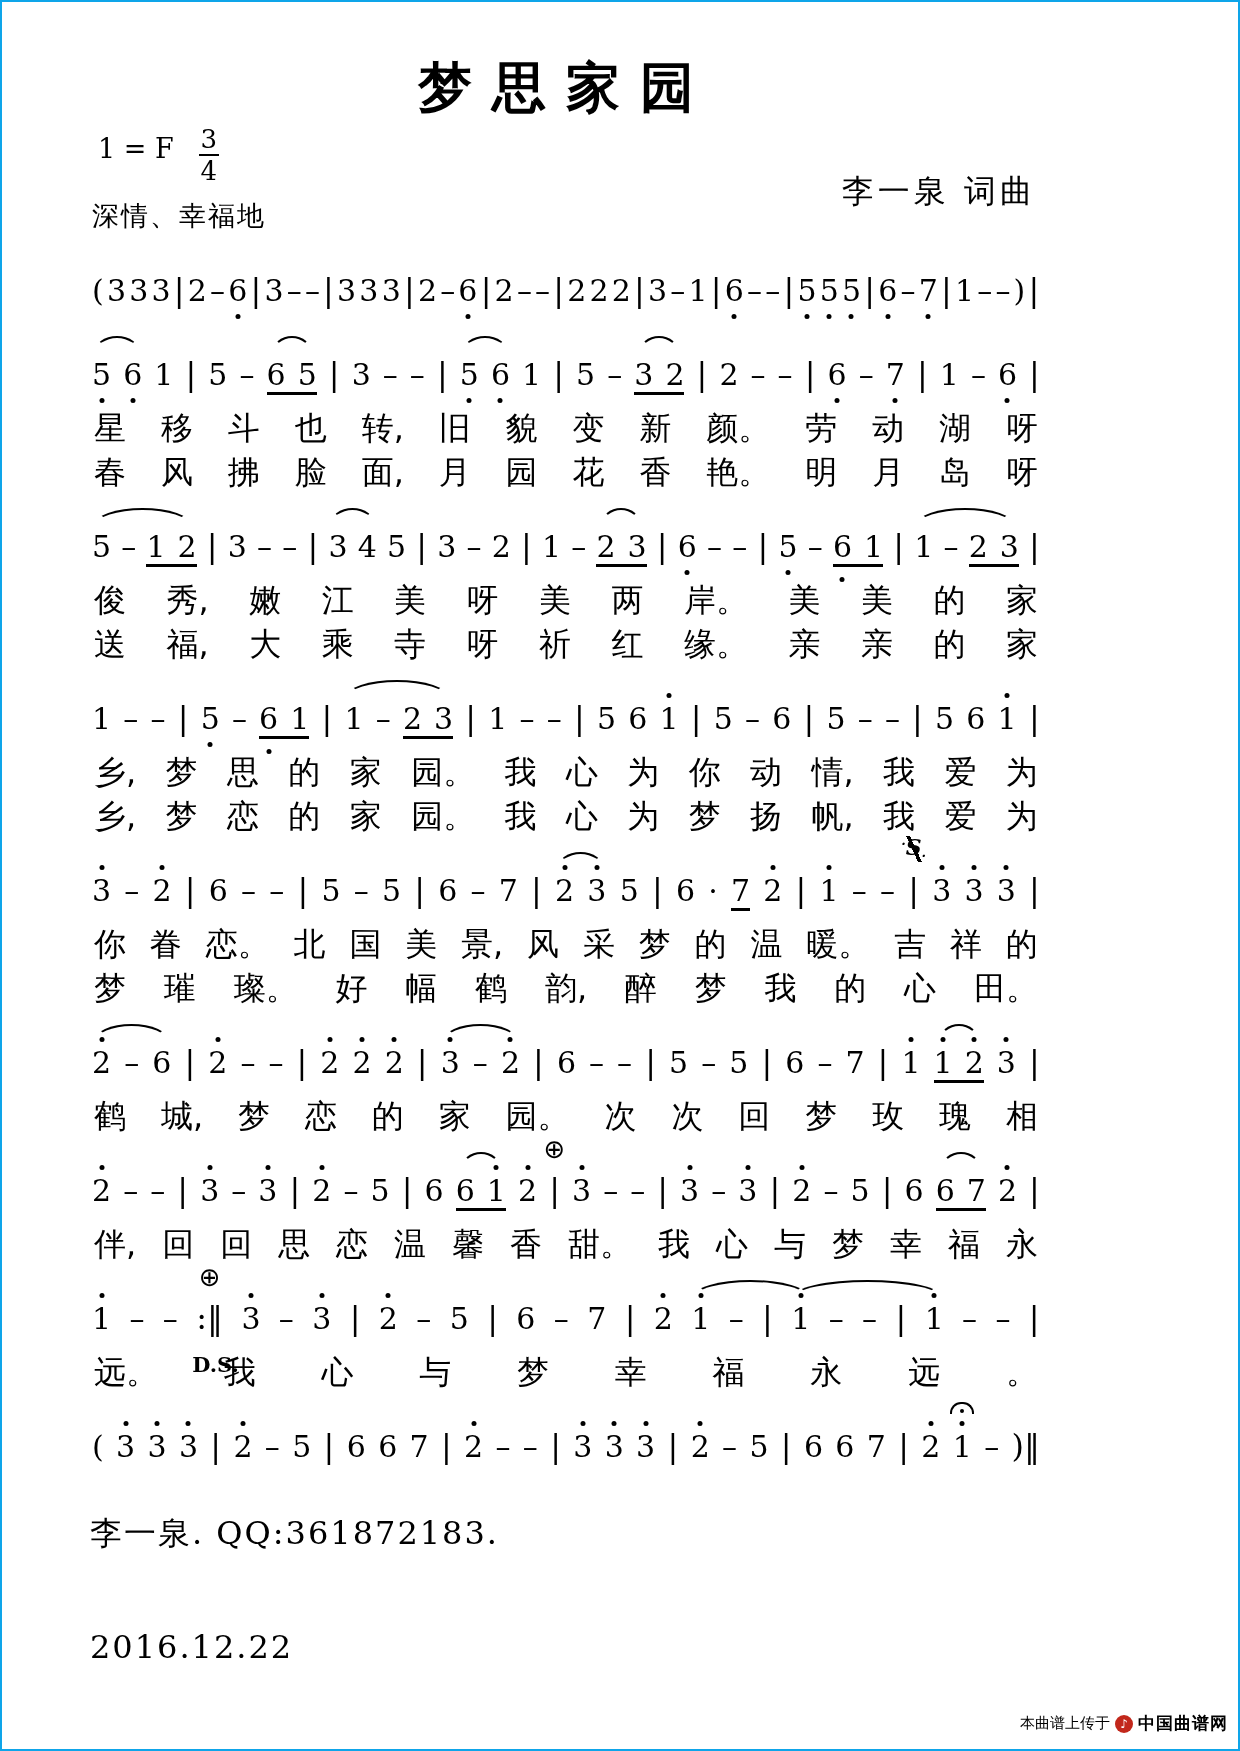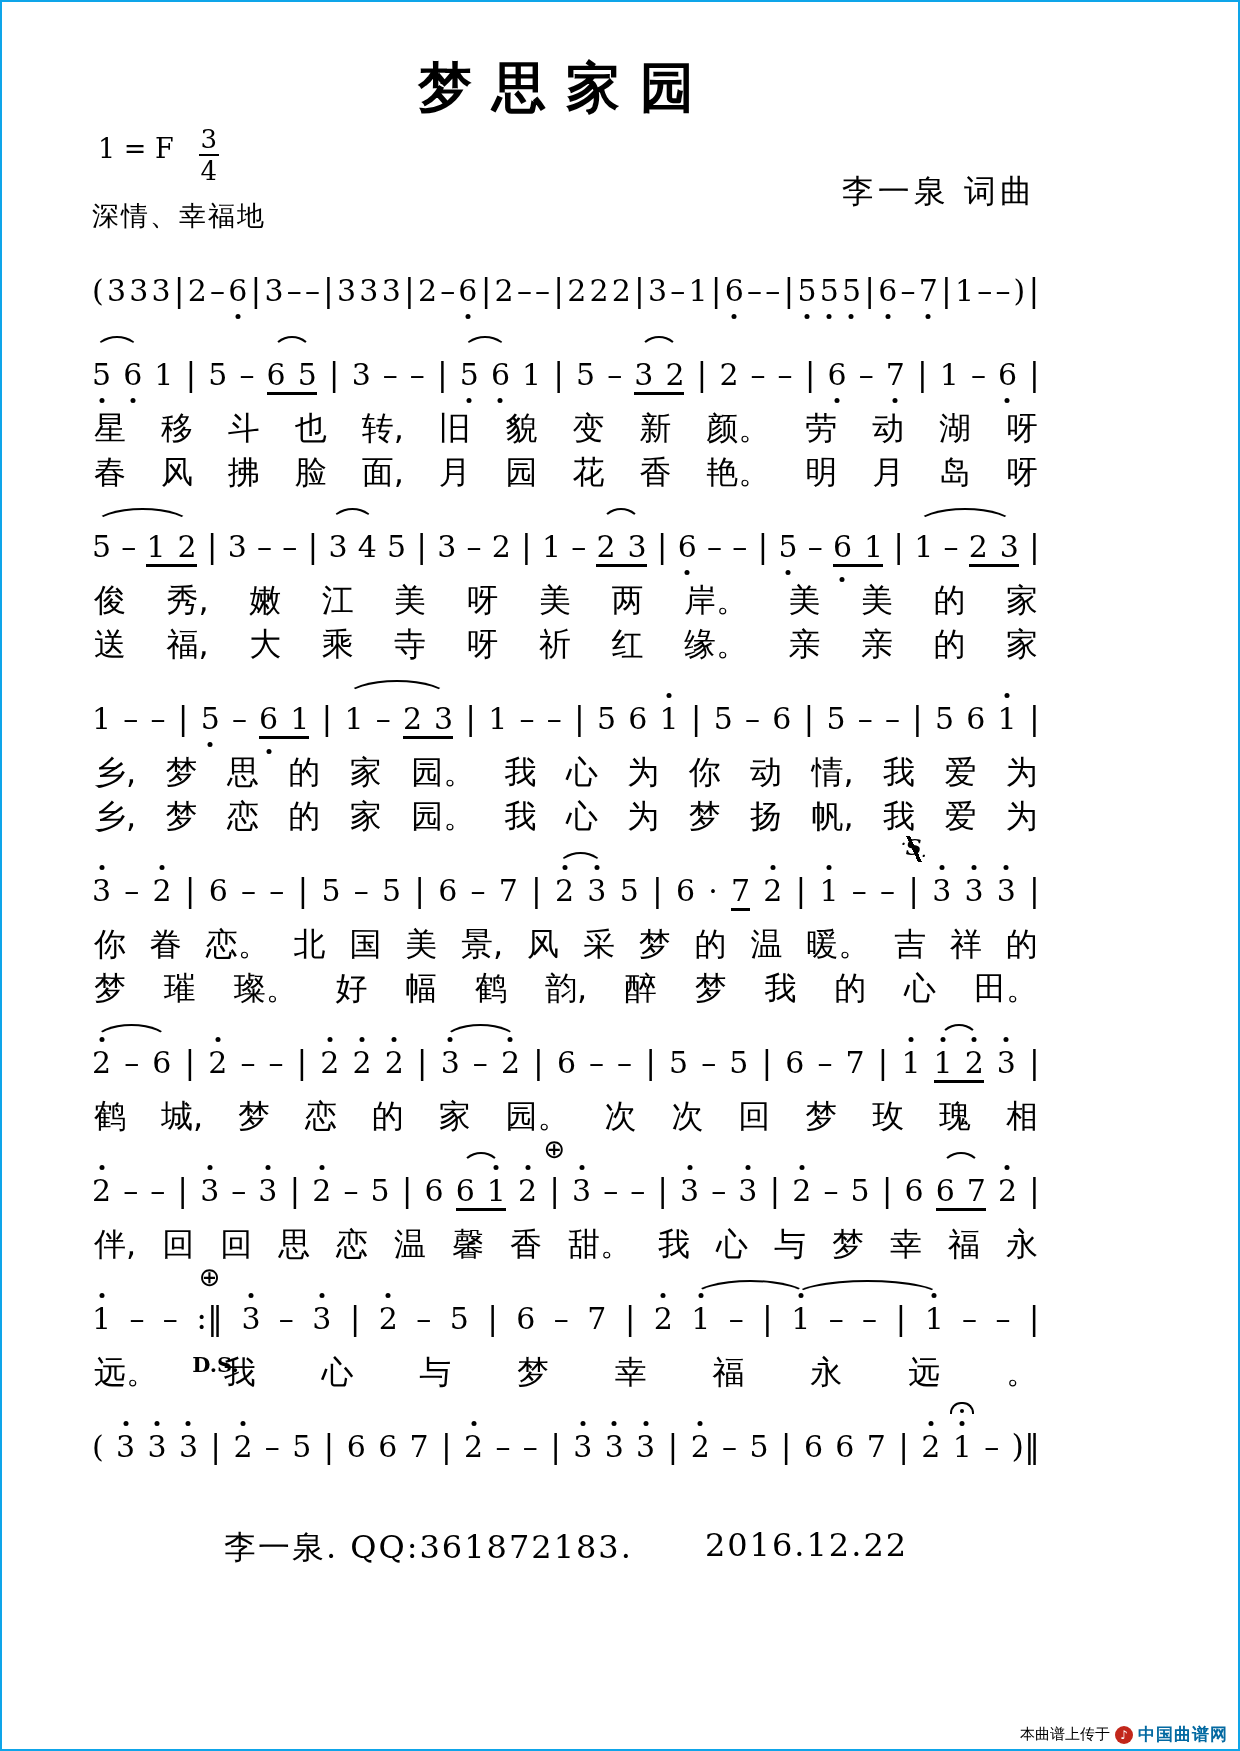--- a/index.html
+++ b/index.html
@@ -78,33 +78,33 @@
   .lyrics{
     display:flex; justify-content:space-between; align-items:baseline;
     font-size:32px; line-height:44px; padding:0 4px; letter-spacing:0;
   }
   .fine{
     text-align:right; padding-right:4px; font-family:"DejaVu Serif",serif; font-size:24px;
     line-height:30px;
   }
   
   .footer{
-    display:flex; justify-content:center; gap:72px; margin-top:48px;
-    font-family:"DejaVu Serif",serif; font-size:32px; letter-spacing:2px;
+    display:flex; justify-content:center; gap:72px; margin-top:34px;
+    font-family:"DejaVu Serif",serif; font-size:32px; letter-spacing:2px;flex-direction:column;
   }
   .watermark{
-    position:absolute; bottom:3px; right:10px; display:flex; align-items:center; gap:5px;
+    position:absolute; bottom:14px; right:10px; display:flex; align-items:center; gap:5px;
     font-size:15px;
   }
   .wm-logo{
     display:inline-flex; align-items:center; justify-content:center;
     width:18px; height:18px; border-radius:50%; background:#c2271b; color:#fff;
     font-size:12px; line-height:1;
   }
-  .wm-brand{font-weight:bold; font-size:17px; color:#0369a1; font-family:"DejaVu Serif",serif; letter-spacing:1px;}
+  .wm-brand{font-weight:bold; font-size:17px; color:#000000; font-family:"DejaVu Serif",serif; letter-spacing:1px;}
 </style>
 </head>
 <body>
 
 <div class="page">
   <div class="content">
 
     <div class="header">
       <div class="title">梦思家园</div>
       <div class="keysig">

